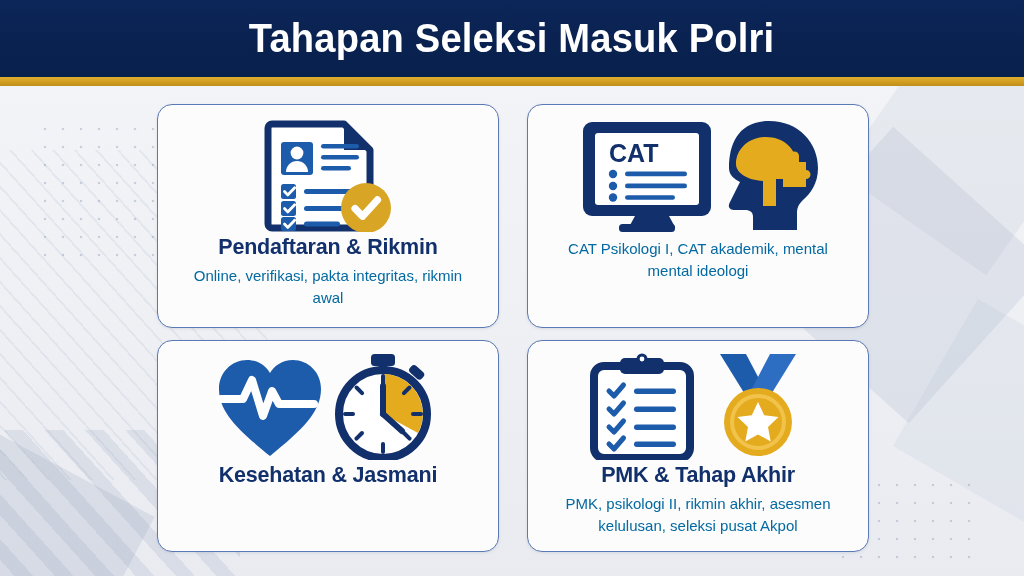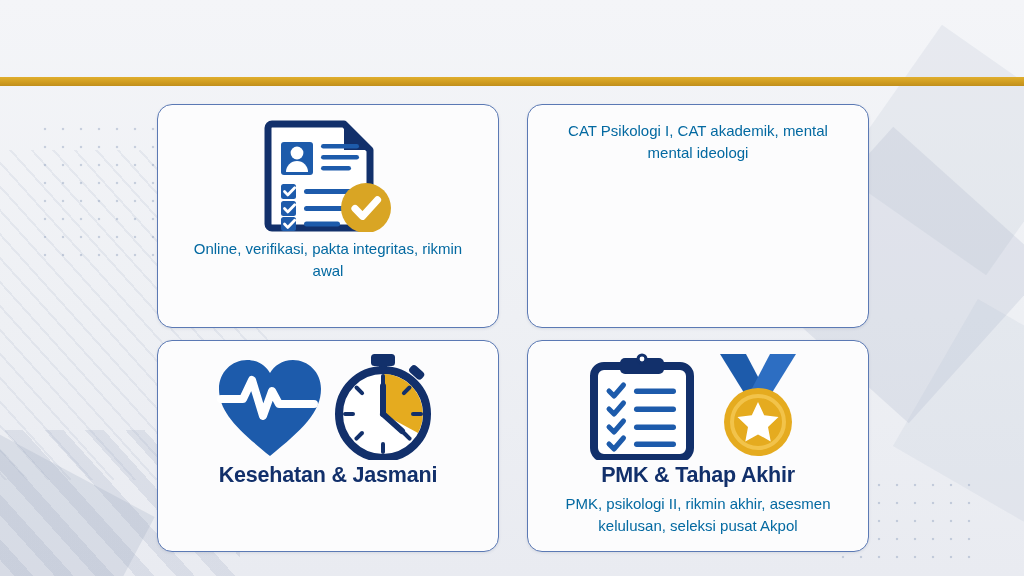--- a/index.html
+++ b/index.html
@@ -67,20 +67,23 @@
     <div class="bg-stripes"></div>
     <div class="bg-stripes2"></div>
     <div class="bg-dots one"></div>
     <div class="bg-dots two"></div>
     <div class="bg-sq a"></div>
     <div class="bg-sq b"></div>
     <div class="bg-sq c"></div>
     <div class="bg-sq d"></div>
   </div>
 
+  <div class="header">
+    <div class="header-title">Tahapan Seleksi Masuk Polri</div>
+  </div>
   <div class="gold-bar"></div>
 
   <div class="grid">
 
     <div class="card">
       <div class="icon-row">
         <svg width="168" height="116" viewBox="0 0 168 116">
           <path d="M28 8 h72 l26 26 v74 a4 4 0 0 1 -4 4 H28 a4 4 0 0 1 -4 -4 V12 a4 4 0 0 1 4 -4 z" fill="#ffffff" stroke="#12306b" stroke-width="7" stroke-linejoin="round"></path>
           <path d="M100 8 l26 26 h-26 z" fill="#12306b"></path>
           <rect x="37" y="26" width="32" height="33" rx="3" fill="#1d5bab"></rect>
@@ -101,24 +104,48 @@
           </g>
           <g fill="#1d5bab">
             <rect x="60" y="73" width="48" height="5" rx="2.5"></rect>
             <rect x="60" y="90" width="42" height="5" rx="2.5"></rect>
             <rect x="60" y="105.5" width="36" height="5" rx="2.5"></rect>
           </g>
           <circle cx="122" cy="92" r="25" fill="#d9a524"></circle>
           <path d="M111 92.5 l7.5 7.8 l15 -16.5" fill="none" stroke="#ffffff" stroke-width="7.2" stroke-linecap="round" stroke-linejoin="round"></path>
         </svg>
       </div>
+      <div class="card-title">Pendaftaran &amp; Rikmin</div>
       <div class="card-sub">Online, verifikasi, pakta integritas, rikmin awal</div>
     </div>
 
     <div class="card">
+      <div class="icon-row">
+        <svg width="250" height="116" viewBox="0 0 250 116">
+          <rect x="10" y="6" width="128" height="94" rx="9" fill="#12306b"></rect>
+          <rect x="22" y="17" width="104" height="72" rx="3" fill="#ffffff"></rect>
+          <text x="36" y="46" font-family="Liberation Sans, sans-serif" font-size="25" font-weight="bold" fill="#12306b">CAT</text>
+          <g fill="#1d5bab">
+            <circle cx="40" cy="58" r="4.2"></circle>
+              <rect x="52" y="55.6" width="62" height="4.6" rx="2.3"></rect>
+            <circle cx="40" cy="70" r="4.2"></circle>
+              <rect x="52" y="67.6" width="62" height="4.6" rx="2.3"></rect>
+            <circle cx="40" cy="81.5" r="4.2"></circle>
+              <rect x="52" y="79.2" width="50" height="4.6" rx="2.3"></rect>
+          </g>
+          <path d="M62 100 h34 l6 11 h-46 z" fill="#12306b"></path>
+          <rect x="46" y="108" width="56" height="8" rx="3.5" fill="#12306b"></rect>
+
+          <g>
+            <path d="M196 5 c30 0 49 22 49 47 c0 16 -8 26 -15 32 c-5 5 -6 8 -6 14 v16 h-44 v-13 c0 -5 -3 -7 -8 -7 h-10 c-5 0 -8 -3 -5 -8 l10 -20 c-6 -3 -11 -7 -11 -14 c0 -25 10 -47 40 -47 z" fill="#12306b"></path>
+            <path d="M163 48 c0 -16 14 -27 30 -27 c17 0 30 11 30 26 c0 7 -3 12 -7 16 l-13 0 l0 27 l-13 0 l0 -25 c-16 -1 -27 -8 -27 -17 z" fill="#e5ab1f"></path>
+            <path d="M210 46 h7 v-6 a4.5 4.5 0 0 1 9 0 v6 h7 v8 a4.5 4.5 0 0 1 0 9 v8 h-23 z" fill="#e5ab1f"></path>
+          </g>
+        </svg>
+      </div>
       <div class="card-sub">CAT Psikologi I, CAT akademik, mental mental ideologi</div>
     </div>
 
     <div class="card r2">
       <div class="icon-row">
         <svg width="230" height="108" viewBox="0 0 230 108">
           <g>
             <path d="M57 104 C25 78 6 60 6 37 C6 20 19 8 34 8 c11 0 19 6 23 13 c4 -7 12 -13 23 -13 c15 0 28 12 28 29 c0 23 -19 41 -51 67 z" fill="#1d5bab"></path>
             <path d="M8 47 h22 l9 -19 l11 36 l9 -25 l7 13 h35" fill="none" stroke="#ffffff" stroke-width="8" stroke-linecap="round" stroke-linejoin="round"></path>
           </g>

